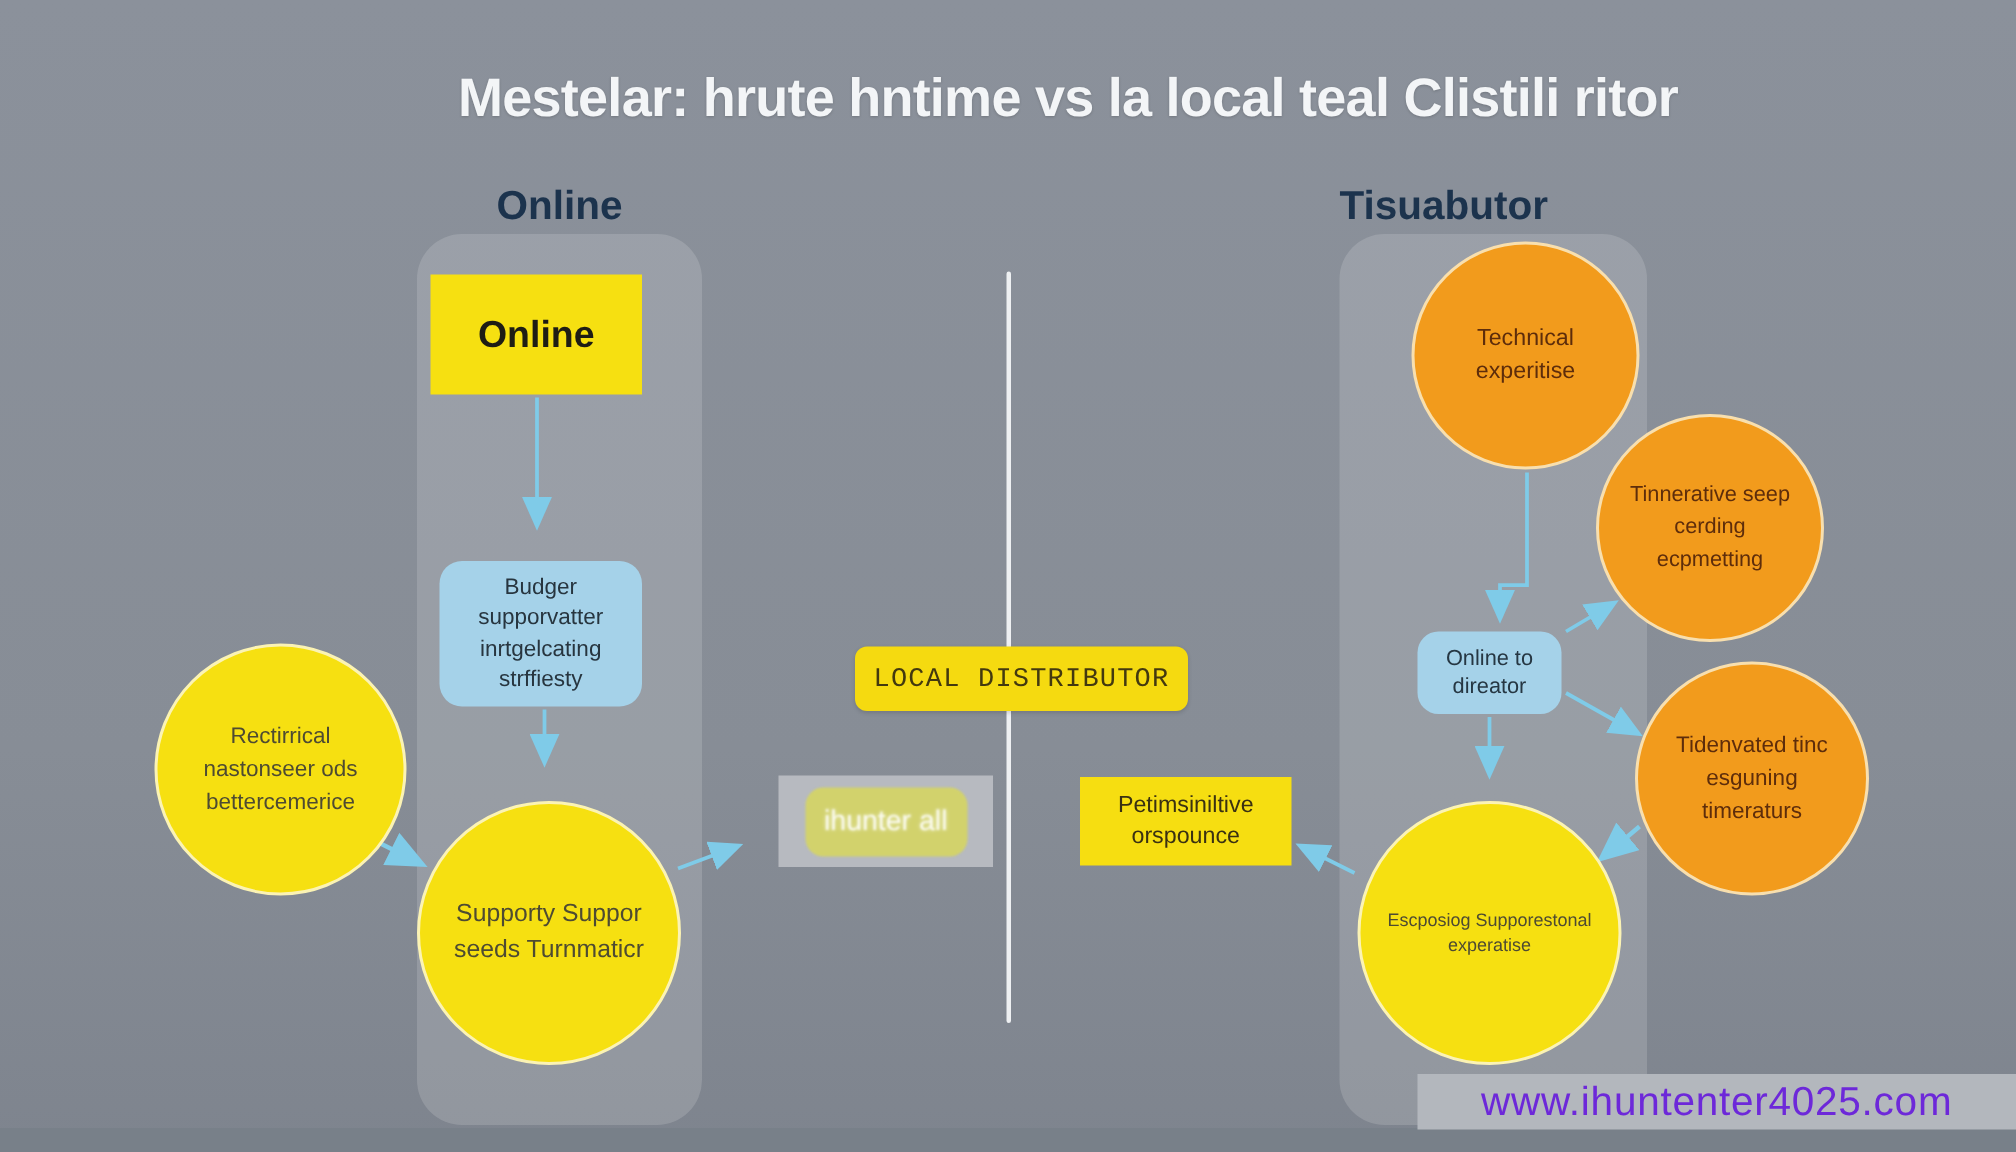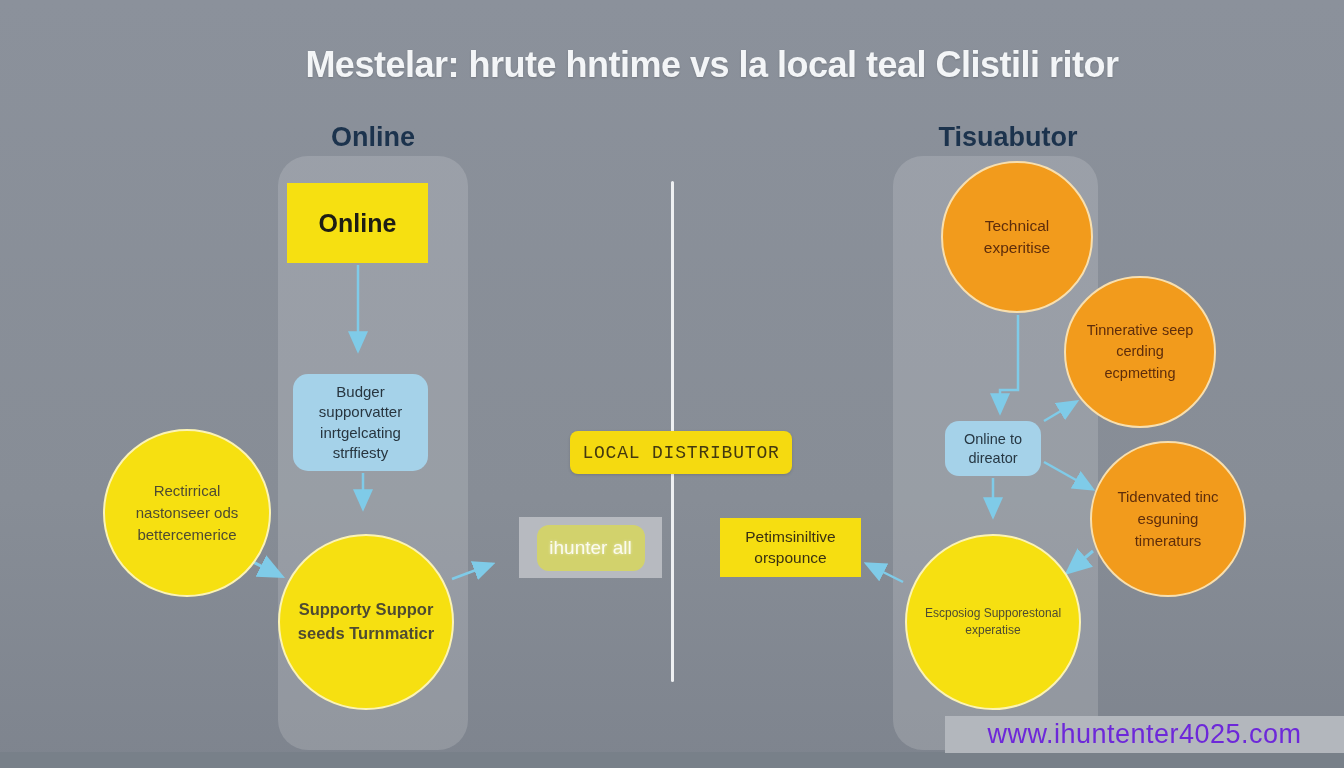--- a/index.html
+++ b/index.html
@@ -10,40 +10,40 @@
   }
   .bottom-band{position:absolute;left:0;top:752px;width:1344px;height:16px;background:#788089;}
   .title{
     position:absolute;left:0;top:44px;width:1344px;text-align:center;
     font-size:36px;font-weight:700;letter-spacing:-0.5px;color:#f3f5f7;
     text-shadow:0 1px 2px rgba(0,0,0,0.18);
     margin-left:40px;
   }
   .col-header{position:absolute;font-size:27px;font-weight:700;color:#1c334d;}
   .col-header.left{left:278px;top:122px;width:190px;text-align:center;}
-  .col-header.right{left:893px;top:122px;width:230px;text-align:center;}
+  .col-header.right{left:893px;top:122px;width:230px;text-align:left;}
   .panel{position:absolute;background:rgba(255,255,255,0.15);border-radius:30px;}
   .panel.left{left:278px;top:156px;width:190px;height:594px;}
   .panel.right{left:893px;top:156px;width:205px;height:594px;}
   .divider{position:absolute;left:671px;top:181px;width:3px;height:501px;background:#eef0f2;border-radius:2px;}
   .node{
     position:absolute;display:flex;align-items:center;justify-content:center;
     text-align:center;box-sizing:border-box;
   }
   .rect-yellow{background:#f6e011;color:#2e2a12;}
   .online-box{left:287px;top:183px;width:141px;height:80px;font-size:25px;font-weight:600;color:#1e1d14;}
   .budger-box{
     left:293px;top:374px;width:135px;height:97px;background:#a5d2e9;border-radius:15px;
     font-size:15px;color:#27353f;padding:8px 22px;line-height:1.35;
   }
   .circle{border-radius:50%;line-height:1.45;padding:16px;}
   .circle.yellow{background:#f6e011;border:2px solid #fbf3b4;color:#4e4b32;}
   .circle.orange{background:#f29b1c;border:2px solid #f8dfae;color:#5e2d0b;}
   .rectirrical{left:103px;top:429px;width:168px;height:168px;font-size:15px;}
-  .supporty{left:278px;top:534px;width:176px;height:176px;font-size:16.5px;font-weight:bold;}
+  .supporty{left:278px;top:534px;width:176px;height:176px;font-size:16.5px;}
   .technical{left:941px;top:161px;width:152px;height:152px;font-size:15.5px;}
   .tinnerative{left:1064px;top:276px;width:152px;height:152px;font-size:14.5px;}
   .tidenvated{left:1090px;top:441px;width:156px;height:156px;font-size:15px;}
   .escposiog{left:905px;top:534px;width:176px;height:176px;font-size:12px;}
   .local-distributor{
     left:570px;top:431px;width:222px;height:43px;background:#f5da10;border-radius:8px;
     font-size:18px;color:#43390f;letter-spacing:0.8px;box-shadow:0 1px 3px rgba(0,0,0,0.15);font-family:Liberation Mono, monospace;
   }
   .gray-box{left:519px;top:517px;width:143px;height:61px;background:#b7bac0;}
   .ihunter-pill{

